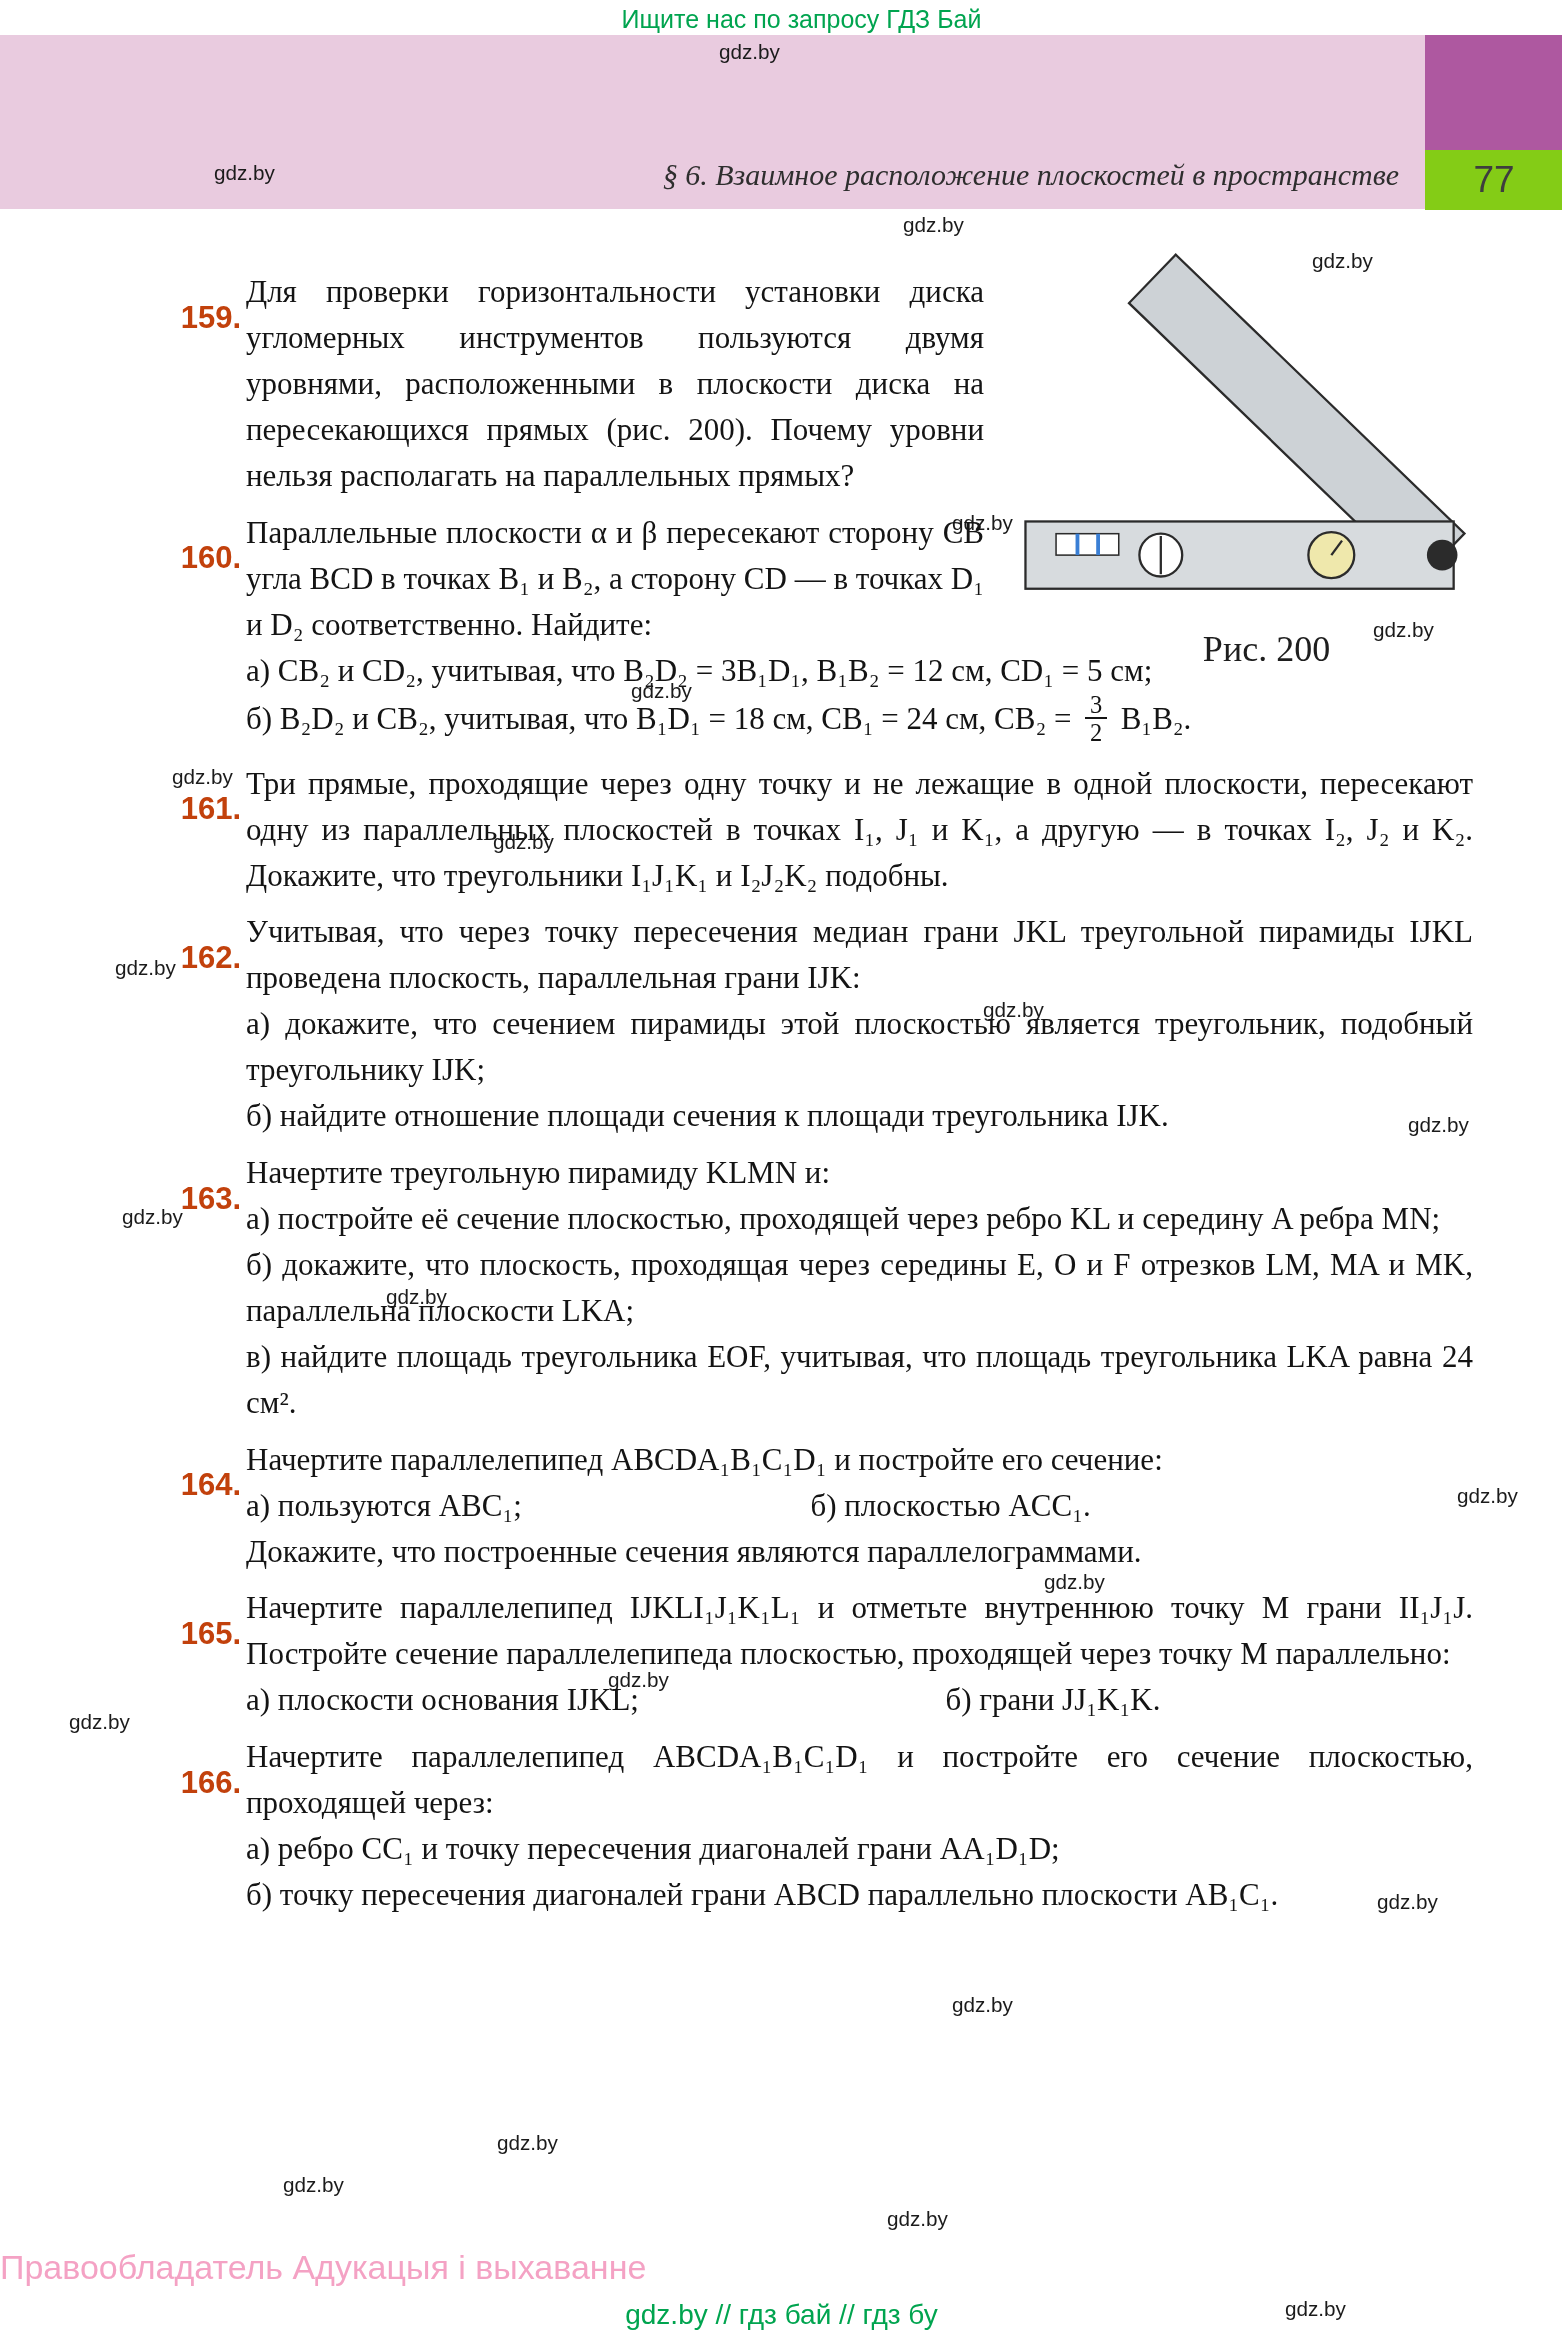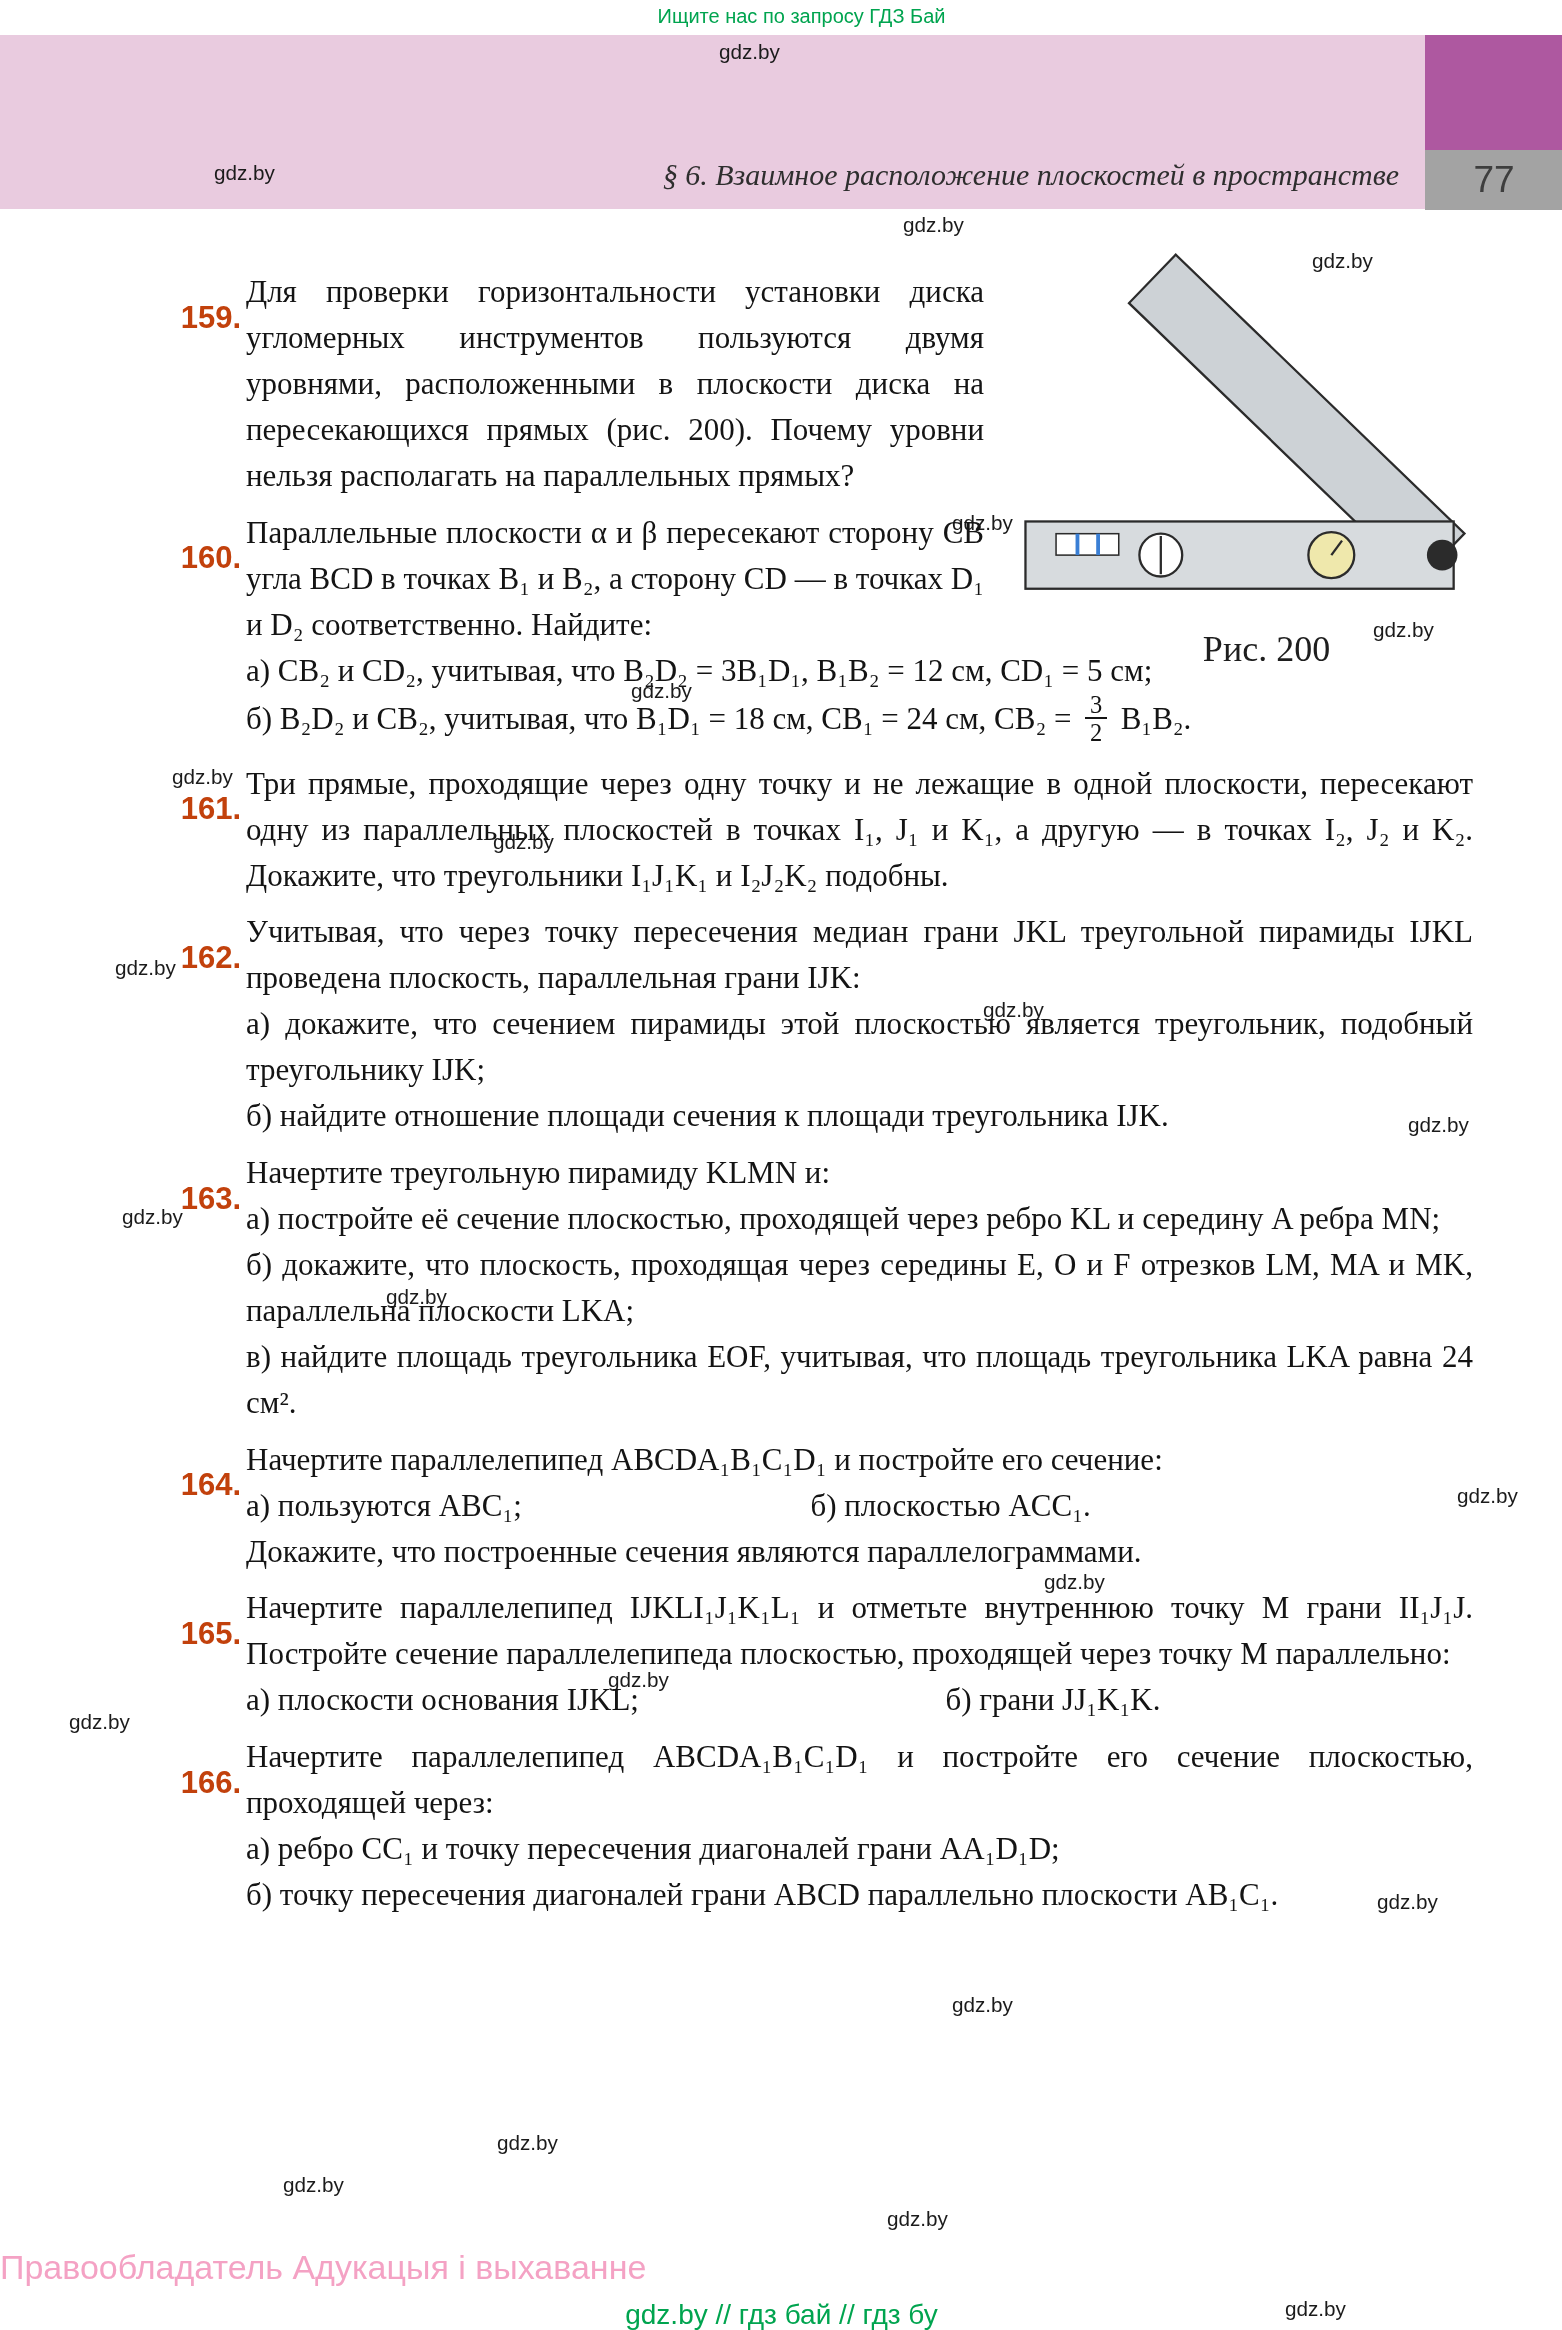--- a/index.html
+++ b/index.html
@@ -8,33 +8,33 @@
     width:1563px; height:2330px; position:relative;
     font-family:"Liberation Serif", serif; color:#141414;
     overflow:hidden;
   }
   .watermark {
     position:absolute; font-family:"Liberation Sans", sans-serif;
     font-size:20.7px; color:#1b1b1b; white-space:nowrap;
   }
   .top-line {
     position:absolute; top:4.6px; left:0; width:100%; text-align:center;
-    font-family:"Liberation Sans", sans-serif; font-size:20px; color:#00a44f;padding-left:40px;
+    font-family:"Liberation Sans", sans-serif; font-size:25px; color:#00a44f;padding-left:40px;
   }
   .band {
     position:absolute; top:35px; left:0; right:0; height:174px;
     background:#e9cbdf;
   }
   .band-purple {
     position:absolute; top:0; right:0; width:138px; height:115px;
     background:#ae58a0;
   }
   .pagenum-box {
     position:absolute; top:115px; right:0; width:138px; height:60px;
-    background:#a3a3a3; display:flex; align-items:center; justify-content:center;
+    background:#84cc16; display:flex; align-items:center; justify-content:center;
     font-family:"Liberation Sans", sans-serif; font-size:37px; color:#3e3e3e;
   }
   .band-title {
     position:absolute; right:164px; bottom:17px;
     font-style:italic; font-size:30px; color:#2e2e2e; white-space:nowrap;
   }
   .figure {
     position:absolute; left:1014px; top:252px; width:505px;
   }
   .figure-caption {

